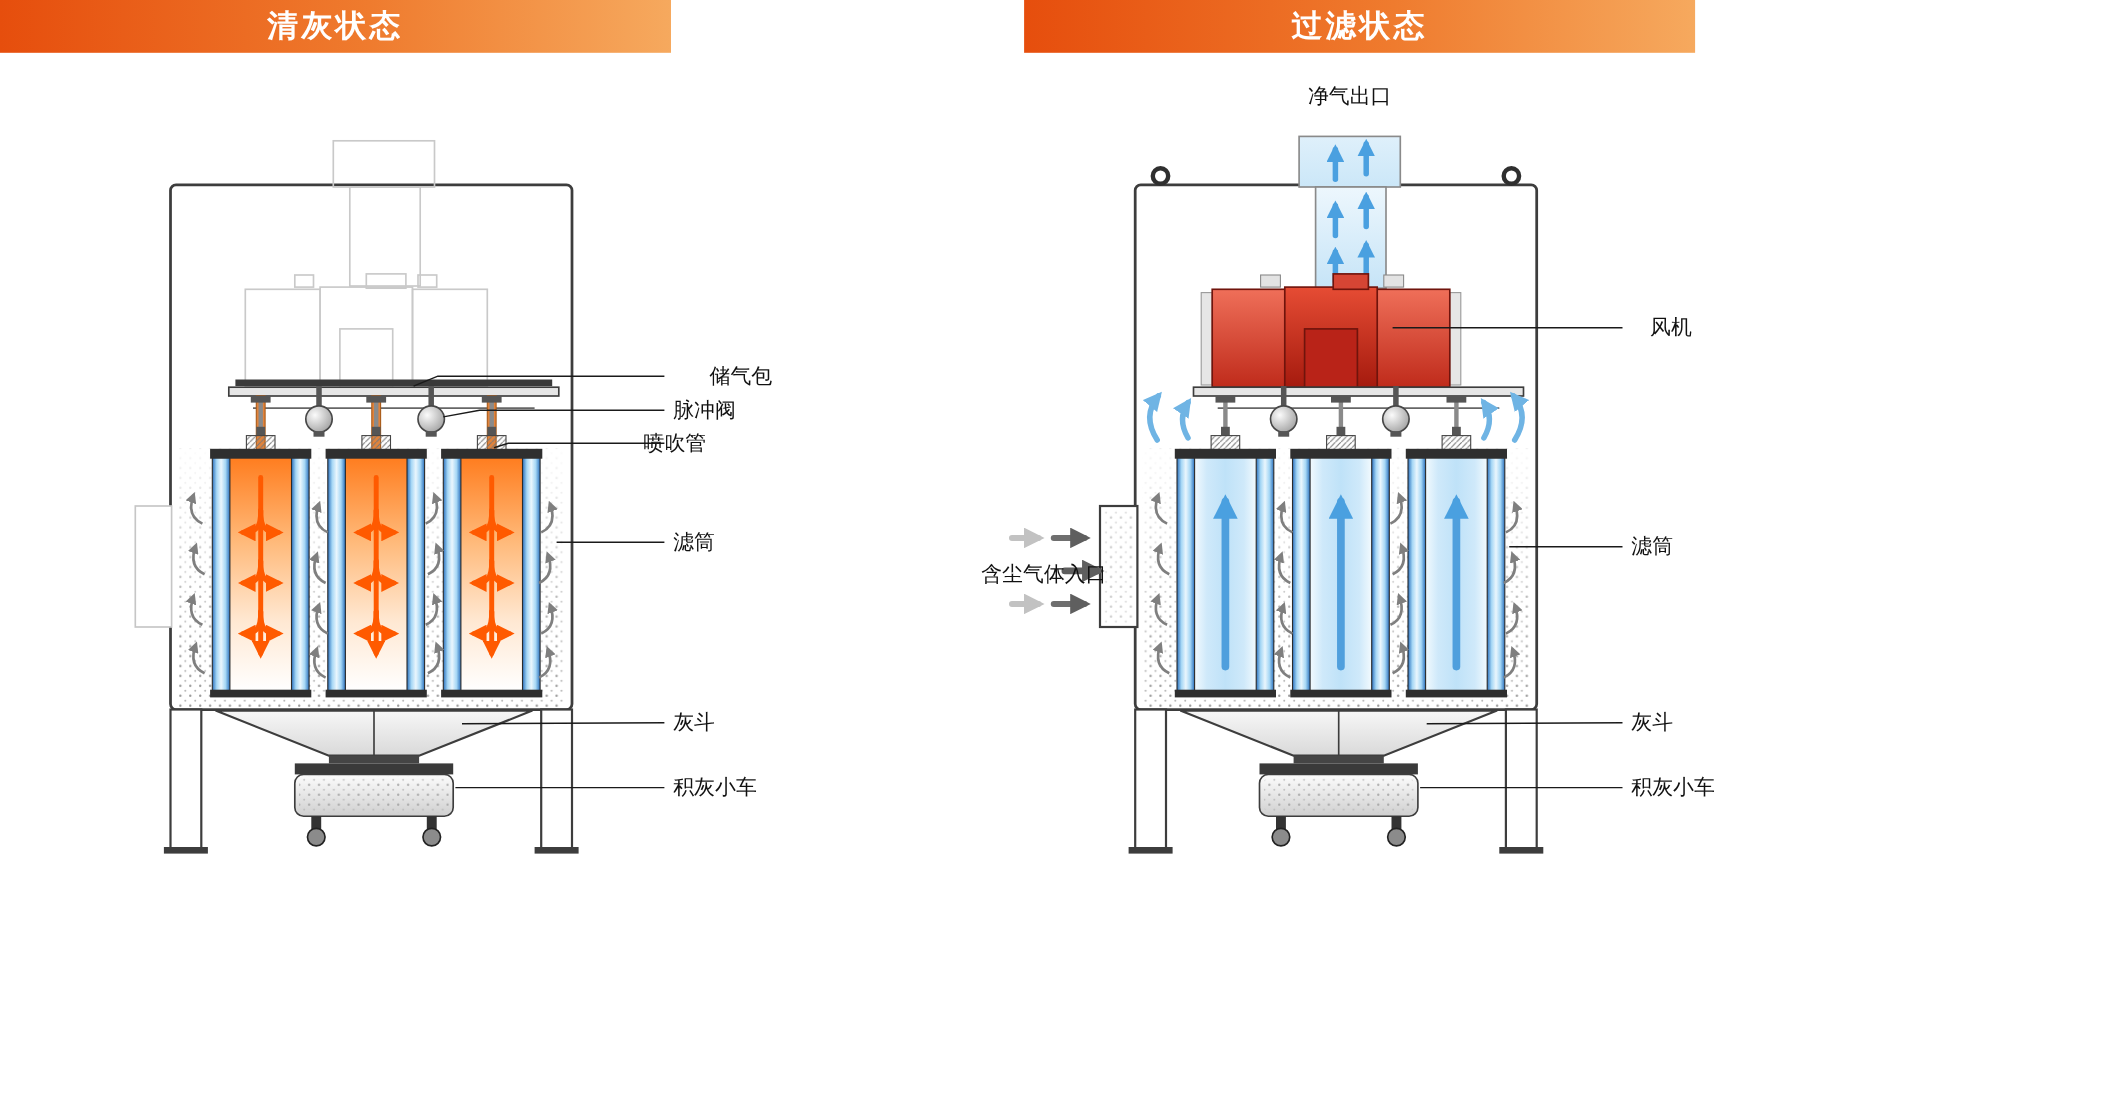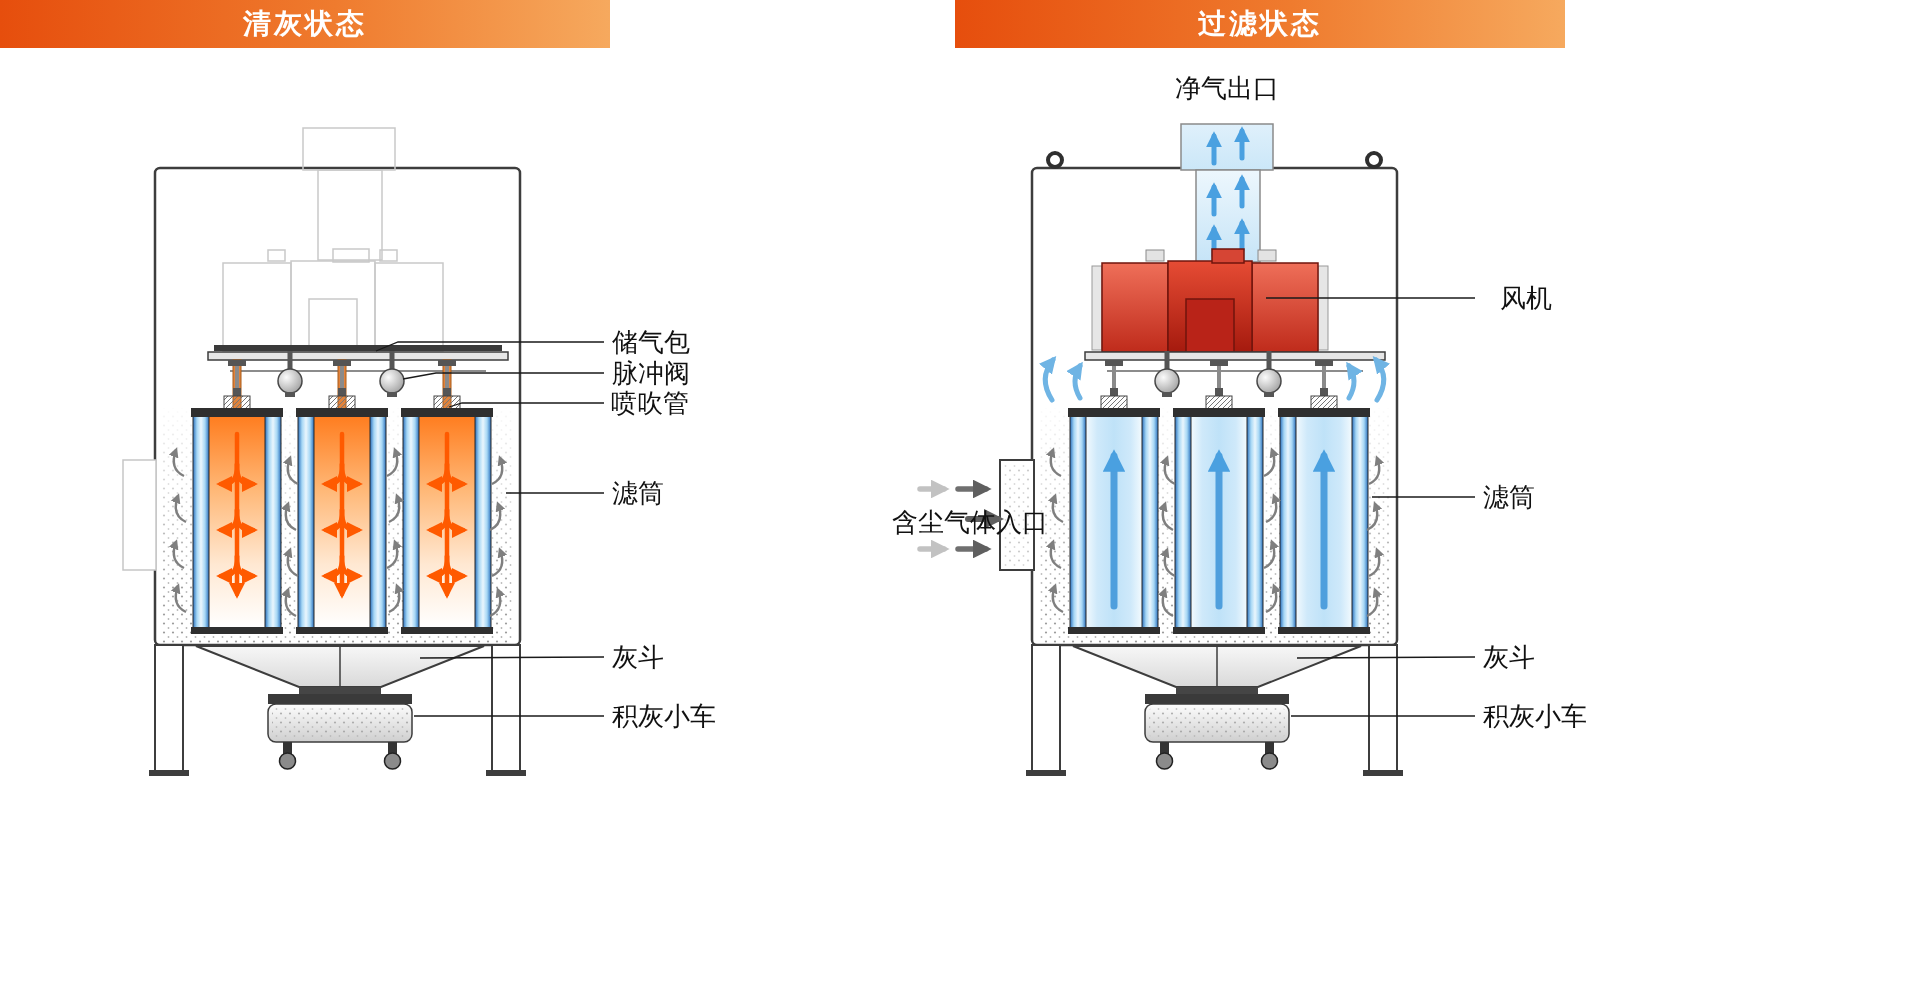--- a/index.html
+++ b/index.html
@@ -3,22 +3,22 @@
 <meta charset="utf-8">
 <style>
   html,body{margin:0;padding:0;background:#fff;}
   body{font-family:"Liberation Sans","DejaVu Sans",sans-serif;}
   .stage{position:relative;width:1920px;height:975px;background:#fff;overflow:hidden;padding-left:20px;}
   .banner{position:absolute;top:0;height:48px;width:610px;
     background:linear-gradient(90deg,#e64e0d 0%,#ef7b2e 55%,#f6a95e 100%);
     display:flex;align-items:center;justify-content:center;}
   .banner span{color:#fff;font-size:28px;font-weight:700;letter-spacing:3px;}
   .banner-left{left:0;}
-  .banner-right{left:955px;justify-content:center;}
-  .lbl{position:absolute;transform:translateY(-50%);font-size:26px;color:#111;white-space:nowrap;}
+  .banner-right{left:931px;justify-content:center;}
+  .lbl{position:absolute;transform:translateY(-50%);font-size:19px;color:#111;white-space:nowrap;}
   .lbl-c{transform:translate(-50%,-50%);}
   svg{position:absolute;left:0;top:0;}
 </style>
 </head>
 <body>
 
 <div class="stage">
 
   <div class="banner banner-left">
     <span>清灰状态</span>
@@ -333,23 +333,23 @@
       <line x1="604" y1="493" x2="506" y2="493"></line>
       <line x1="604" y1="657" x2="420" y2="658"></line>
       <line x1="604" y1="716" x2="414" y2="716"></line>
       <line x1="1475" y1="298" x2="1266" y2="298"></line>
       <line x1="1475" y1="497" x2="1372" y2="497"></line>
       <line x1="1475" y1="657" x2="1297" y2="658"></line>
       <line x1="1475" y1="716" x2="1291" y2="716"></line>
     </g>
   </svg>
 
-  <div class="lbl" style="left:612px;top:342px">储气包</div>
+  <div class="lbl" style="left:645px;top:342px">储气包</div>
   <div class="lbl" style="left:612px;top:373px">脉冲阀</div>
-  <div class="lbl" style="left:611px;top:403px">喷吹管</div>
+  <div class="lbl" style="left:585px;top:403px">喷吹管</div>
   <div class="lbl" style="left:612px;top:493px">滤筒</div>
   <div class="lbl" style="left:612px;top:657px">灰斗</div>
   <div class="lbl" style="left:612px;top:716px">积灰小车</div>
 
   <div class="lbl lbl-c" style="left:1227px;top:88px">净气出口</div>
   <div class="lbl" style="left:1500px;top:298px">风机</div>
   <div class="lbl" style="left:892px;top:522px">含尘气体入口</div>
   <div class="lbl" style="left:1483px;top:497px">滤筒</div>
   <div class="lbl" style="left:1483px;top:657px">灰斗</div>
   <div class="lbl" style="left:1483px;top:716px">积灰小车</div>

